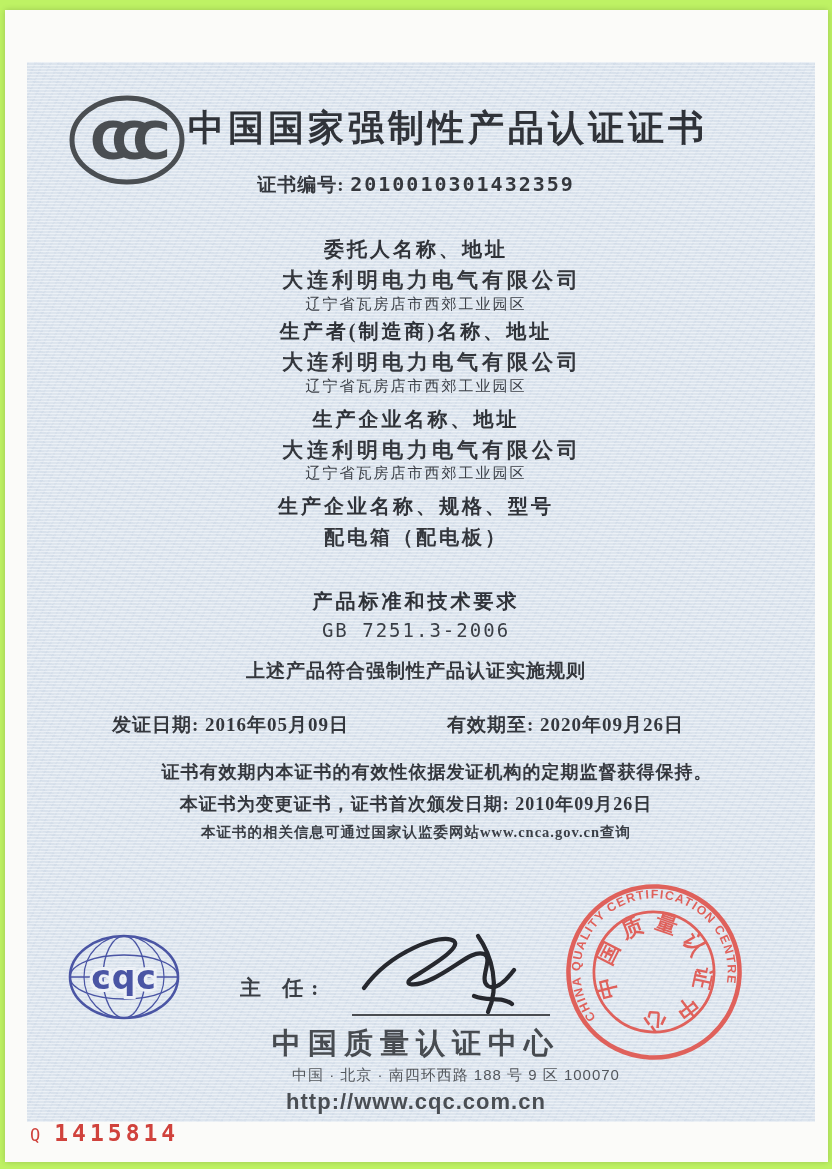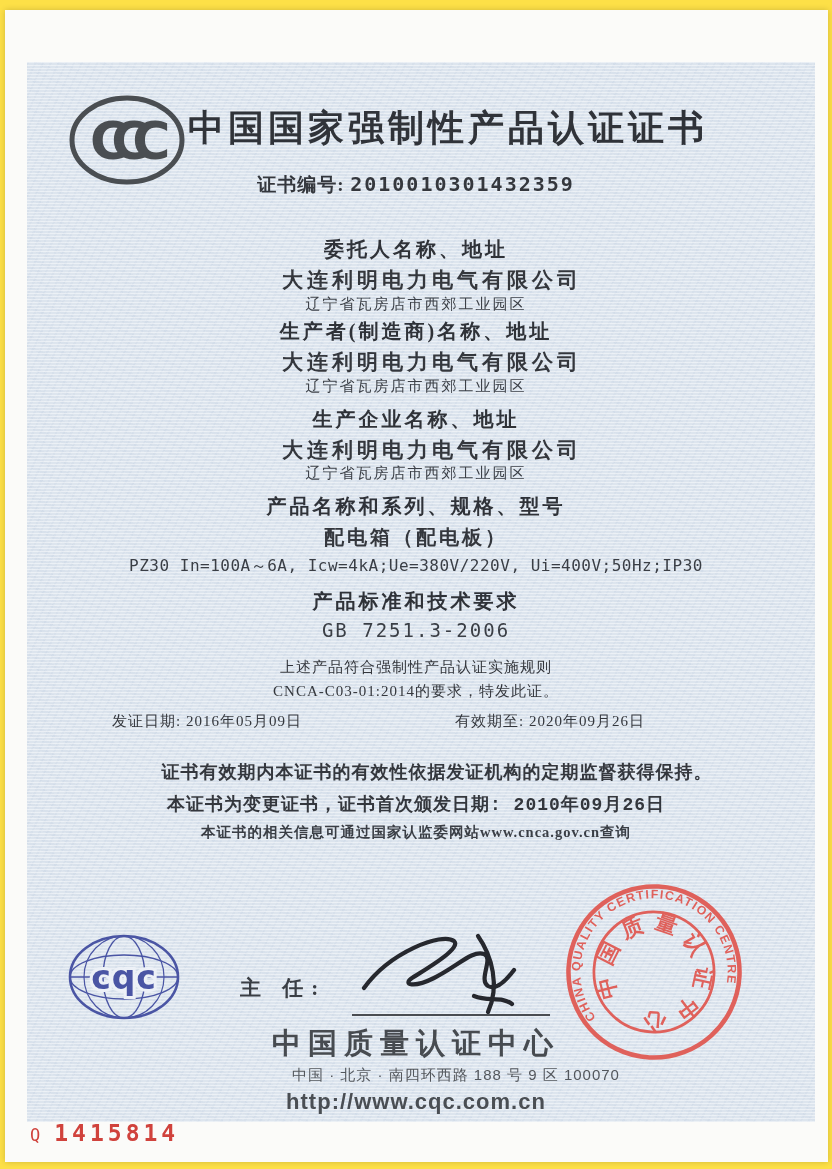--- a/index.html
+++ b/index.html
@@ -1,35 +1,35 @@
 <!DOCTYPE html>
 <html><head>
 <meta charset="utf-8">
 <style>
   html,body{margin:0;padding:0;background:#e9e8e5;}
-  .scan{position:relative;width:832px;height:1169px;background:#fde047;overflow:hidden;
+  .scan{position:relative;width:832px;height:1169px;background:#bef264;overflow:hidden;
         font-family:"Liberation Serif","DejaVu Serif",serif;color:#34373d;}
   .paper{position:absolute;left:5px;top:10px;right:4px;bottom:7px;background:#fbfbf9;
          box-shadow:0 0 6px rgba(0,0,0,.18);}
   .panel{position:absolute;left:22px;top:52px;width:788px;height:1060px;
          background-color:#dde5ee;
          background-image:
            repeating-linear-gradient(0deg, rgba(255,255,255,.45) 0 1px, rgba(255,255,255,0) 1px 3px),
            repeating-linear-gradient(115deg, rgba(110,140,185,.05) 0 2px, rgba(110,140,185,0) 2px 7px),
            repeating-linear-gradient(25deg, rgba(110,140,185,.04) 0 3px, rgba(110,140,185,0) 3px 9px);}
   .abs{position:absolute;}
   .c{left:0;width:832px;text-align:center;}
   .title{font-family:"Liberation Sans","DejaVu Sans",sans-serif;font-weight:bold;
          font-size:36px;letter-spacing:4px;color:#303339;}
   .certno{font-size:19px;font-weight:600;letter-spacing:1px;}
   .mono{font-family:"DejaVu Sans Mono","Liberation Mono",monospace;}
   .seclabel{font-size:20px;font-weight:700;letter-spacing:3px;color:#2f3238;}
   .coname{font-size:21px;font-weight:600;letter-spacing:4px;padding-left:16px;}
   .coaddr{font-size:15px;font-weight:400;letter-spacing:2px;color:#3c4047;}
-  .body19{font-size:15px;font-weight:400;letter-spacing:1px;}
+  .body19{font-size:19px;font-weight:700;letter-spacing:1px;}
   .spec{font-size:16px;letter-spacing:.5px;color:#3a3e45;}
   .note{font-size:18px;font-weight:600;letter-spacing:1px;}
   .small{font-size:14.5px;font-weight:600;letter-spacing:1px;color:#3a3e45;}
   .orgname{font-family:"Liberation Sans","DejaVu Sans",sans-serif;font-size:29px;font-weight:bold;
            letter-spacing:7px;color:#474b50;}
   .orgaddr{font-family:"Liberation Sans","DejaVu Sans",sans-serif;font-size:15px;color:#53575c;letter-spacing:1px;}
   .url{font-family:"Liberation Sans","DejaVu Sans",sans-serif;font-size:22px;font-weight:bold;color:#4a4e53;letter-spacing:1px;}
   .director{font-size:21px;font-weight:700;letter-spacing:8px;color:#3a3e44;}
   .sigline{border-bottom:2px solid #4a4d52;}
   .serial{font-family:"DejaVu Sans Mono","Liberation Mono",monospace;color:#d0423c;}
@@ -62,41 +62,39 @@
   <div class="abs c coaddr" style="top:295px;">辽宁省瓦房店市西郊工业园区</div>
 
   <div class="abs c seclabel" style="top:318px;">生产者(制造商)名称、地址</div>
   <div class="abs c coname" style="top:348px;">大连利明电力电气有限公司</div>
   <div class="abs c coaddr" style="top:377px;">辽宁省瓦房店市西郊工业园区</div>
 
   <div class="abs c seclabel" style="top:406px;">生产企业名称、地址</div>
   <div class="abs c coname" style="top:436px;">大连利明电力电气有限公司</div>
   <div class="abs c coaddr" style="top:464px;">辽宁省瓦房店市西郊工业园区</div>
 
-  <div class="abs c seclabel" style="top:493px;">产品名称和系列、规格、型号</div>
+  <div class="abs c seclabel" style="top:493px;">生产企业名称、规格、型号</div>
   <div class="abs c" style="top:524px;font-size:20px;font-weight:600;letter-spacing:3px;">配电箱（配电板）</div>
-  <div class="abs c mono spec" style="top:556px;">PZ30  In=100A～6A, Icw=4kA;Ue=380V/220V, Ui=400V;50Hz;IP30</div>
 
   <div class="abs c seclabel" style="top:588px;">产品标准和技术要求</div>
   <div class="abs c mono" style="top:619px;font-size:19px;letter-spacing:2px;color:#3a3e45;">GB 7251.3-2006</div>
 
   <div class="abs c body19" style="top:658px;">上述产品符合强制性产品认证实施规则</div>
-  <div class="abs c body19" style="top:682px;">CNCA-C03-01:2014的要求，特发此证。</div>
 
   <div class="abs body19" style="left:112px;top:712px;">
     <span>发证日期: </span>
     <span>2016年05月09日</span>
   </div>
-  <div class="abs body19" style="left:447px;top:712px;margin-left:8px;">
+  <div class="abs body19" style="left:447px;top:712px;">
     <span>有效期至: </span>
     <span>2020年09月26日</span>
   </div>
 
   <div class="abs c note" style="top:760px;padding-left:21px;">证书有效期内本证书的有效性依据发证机构的定期监督获得保持。</div>
-  <div class="abs c note" style="top:792px;font-family:Liberation Mono, monospace;">本证书为变更证书，证书首次颁发日期: 2010年09月26日</div>
+  <div class="abs c note" style="top:792px;">本证书为变更证书，证书首次颁发日期: 2010年09月26日</div>
   <div class="abs c small" style="top:823px;">本证书的相关信息可通过国家认监委网站www.cnca.gov.cn查询</div>
 
   <svg class="abs" style="left:66px;top:932px;" width="116" height="90" viewBox="0 0 116 90">
     <g stroke="#4a55a4" fill="none">
       <ellipse cx="58" cy="45" rx="54" ry="41" stroke-width="2.6"></ellipse>
       <ellipse cx="58" cy="45" rx="54" ry="22" stroke-width="1.4"></ellipse>
       <ellipse cx="58" cy="45" rx="21" ry="41" stroke-width="1.4"></ellipse>
       <ellipse cx="58" cy="45" rx="40" ry="41" stroke-width="1.2"></ellipse>
       <line x1="4" y1="45" x2="112" y2="45" stroke-width="1.4"></line>
     </g>

